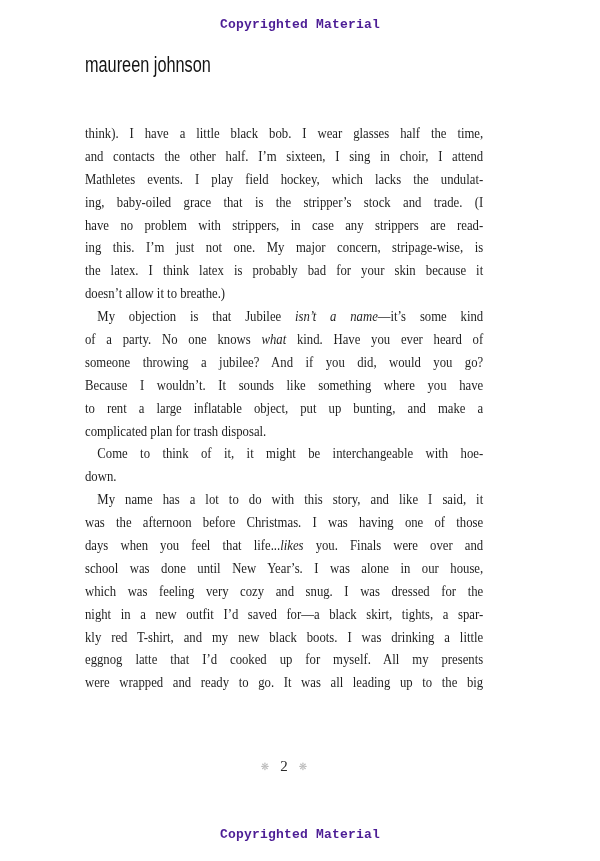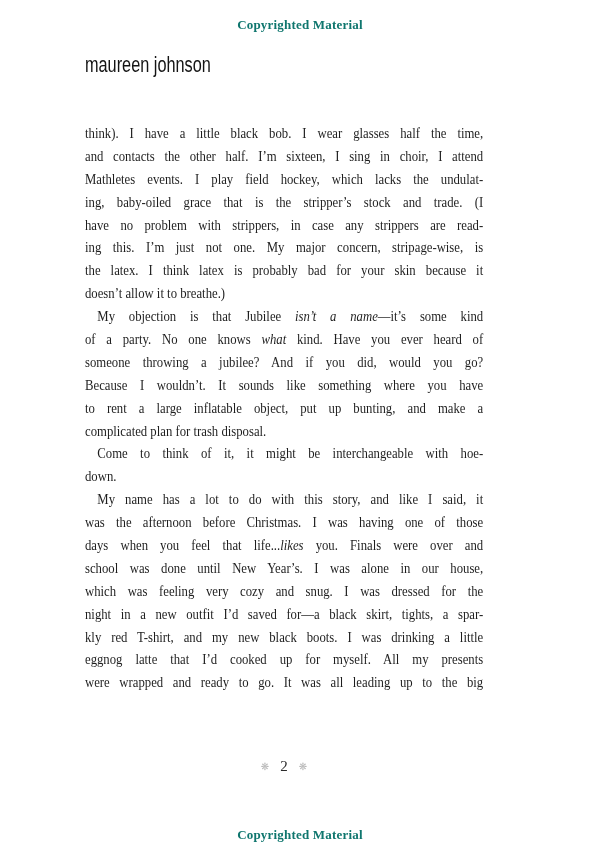--- a/index.html
+++ b/index.html
@@ -10,24 +10,24 @@
     height: 861px;
     background: #ffffff;
     overflow: hidden;
     font-family: "Liberation Serif", serif;
   }
   .notice {
     position: absolute;
     left: 0;
     width: 600px;
     text-align: center;
-    font-family: Liberation Serif, serif;
+    font-family: Liberation Mono, monospace;
     font-weight: 700;
     font-size: 13px;
-    color: #0f766e;
+    color: #4c1d95;
     letter-spacing: 0.2px;
   }
   .notice.top { top: 17px; }
   .notice.bottom { top: 827px; }
   .author {
     position: absolute;
     left: 85px;
     top: 52px;
     font-family: "Liberation Sans", sans-serif;
     font-weight: 400;

